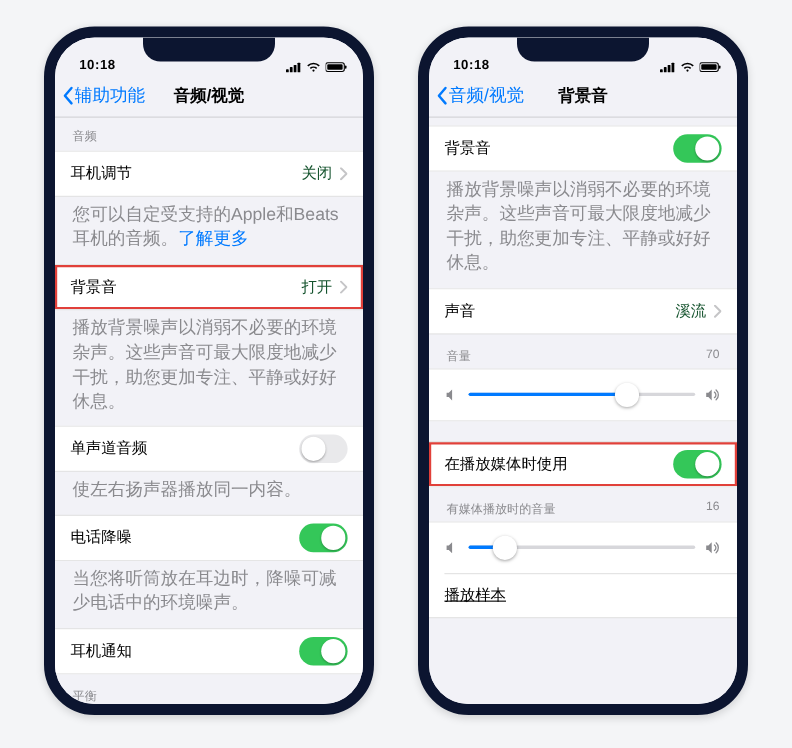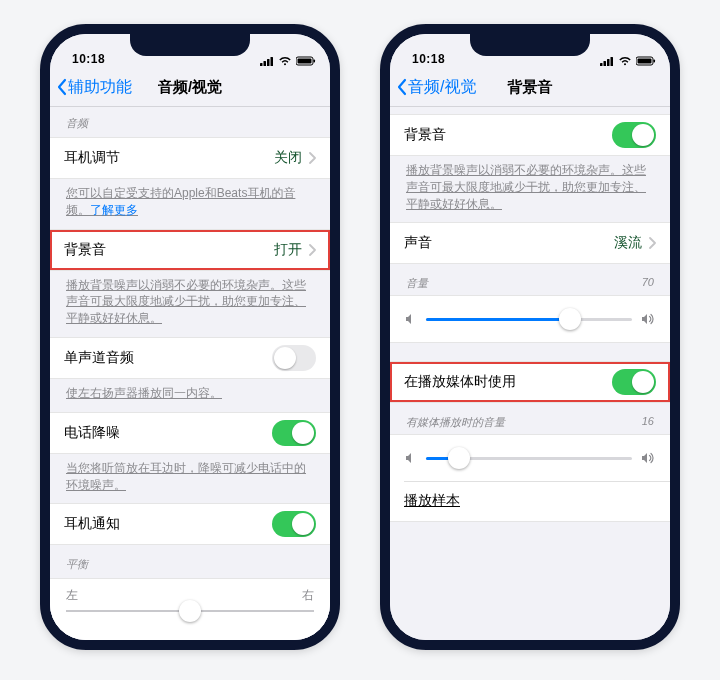--- a/index.html
+++ b/index.html
@@ -9,27 +9,27 @@
   .phone.right{left:380px;top:24px;}
   .notch{position:absolute;top:0;left:50%;transform:translateX(-50%);width:120px;height:22px;background:#0c1530;border-bottom-left-radius:16px;border-bottom-right-radius:16px;z-index:50;}
   .screen{position:absolute;inset:0;background:#f2f2f7;overflow:hidden;}
   .statusbar{height:32px;display:flex;align-items:flex-end;justify-content:space-between;padding:0 14px 2px 22px;font-size:12px;font-weight:600;color:#000;}
   .statusbar .time{letter-spacing:.5px;}
   .status-right{display:flex;align-items:center;gap:4px;}
   .nav{height:38px;display:flex;align-items:center;position:relative;border-bottom:.5px solid rgba(0,0,0,.12);}
   .nav .back{position:absolute;left:6px;top:0;height:38px;display:flex;align-items:center;color:#007aff;font-size:16px;}
   .nav .title{margin:0 auto;font-size:15px;font-weight:600;color:#000;}
   .content{position:absolute;top:70px;bottom:0;left:0;right:0;overflow:hidden;}
-  .group-header{padding:12px 16px 6px;font-size:11px;color:#8a8a8e;font-style:italic;}
+  .group-header{padding:12px 16px 6px;font-size:11px;color:#8a8a8e;}
   .cell-group{background:#fff;border-top:.5px solid rgba(0,0,0,.1);border-bottom:.5px solid rgba(0,0,0,.1);}
   .cell{min-height:40px;display:flex;align-items:center;padding:0 14px;position:relative;}
   .cell + .cell::before{content:"";position:absolute;left:14px;right:0;top:0;height:.5px;background:rgba(0,0,0,.12);}
   .cell .label{font-size:14px;color:#000;flex:1;}
   .cell .value{font-size:14px;color:#14532d;}
-  .footer{padding:6px 16px 10px;font-size:12px;color:#8a8a8e;line-height:1.4;text-decoration:underline;}
+  .footer{padding:6px 16px 10px;font-size:16px;color:#8a8a8e;line-height:1.4;}
   .footer a{color:#007aff;text-decoration:none;}
   .chevron{margin-left:6px;color:#c5c5c7;}
   .chevron svg{display:block;}
   .toggle{width:44px;height:26px;border-radius:13px;position:relative;flex:none;}
   .toggle .knob{position:absolute;top:2px;width:22px;height:22px;border-radius:50%;background:#fff;box-shadow:0 1px 2px rgba(0,0,0,.3);}
   .toggle.on{background:#34c759;}
   .toggle.on .knob{right:2px;}
   .toggle.off{background:#e9e9eb;}
   .toggle.off .knob{left:2px;}
   .slider-cell{height:46px;}
@@ -38,21 +38,21 @@
   .slider-fill{position:absolute;left:0;top:0;bottom:0;background:#007aff;border-radius:2px;}
   .slider-thumb{position:absolute;top:50%;transform:translate(-50%,-50%);width:22px;height:22px;border-radius:50%;background:#fff;box-shadow:0 1px 3px rgba(0,0,0,.35);}
   .slider-icon{color:#8a8a8e;}
   .balance-cell{height:60px;flex-direction:column;align-items:stretch;padding-top:8px;}
   .balance-top{display:flex;justify-content:space-between;font-size:12px;color:#8a8a8e;margin-bottom:6px;padding:0 2px;}
   .balance-track{height:1.5px;background:#c8c8cc;position:relative;margin:0 2px;}
   .balance-track::before{content:"";position:absolute;left:50%;top:-4px;width:1px;height:9px;background:#c8c8cc;}
   .balance-thumb{position:absolute;left:50%;top:50%;transform:translate(-50%,-50%);width:22px;height:22px;border-radius:50%;background:#fff;box-shadow:0 1px 3px rgba(0,0,0,.35);}
   .highlight{box-shadow:inset 0 0 0 2px #e1403a;}
   .link{color:#007aff;font-size:14px;text-decoration:underline;}
-  .vol-header{display:flex;justify-content:space-between;padding:12px 16px 4px;font-size:11px;color:#8a8a8e;font-style:italic;}
+  .vol-header{display:flex;justify-content:space-between;padding:12px 16px 4px;font-size:11px;color:#8a8a8e;}
   svg{display:block;}
 </style>
 </head>
 <body>
 
 <div class="stage">
 
 <div class="phone left">
   <div class="notch"></div>
   <div class="screen">

